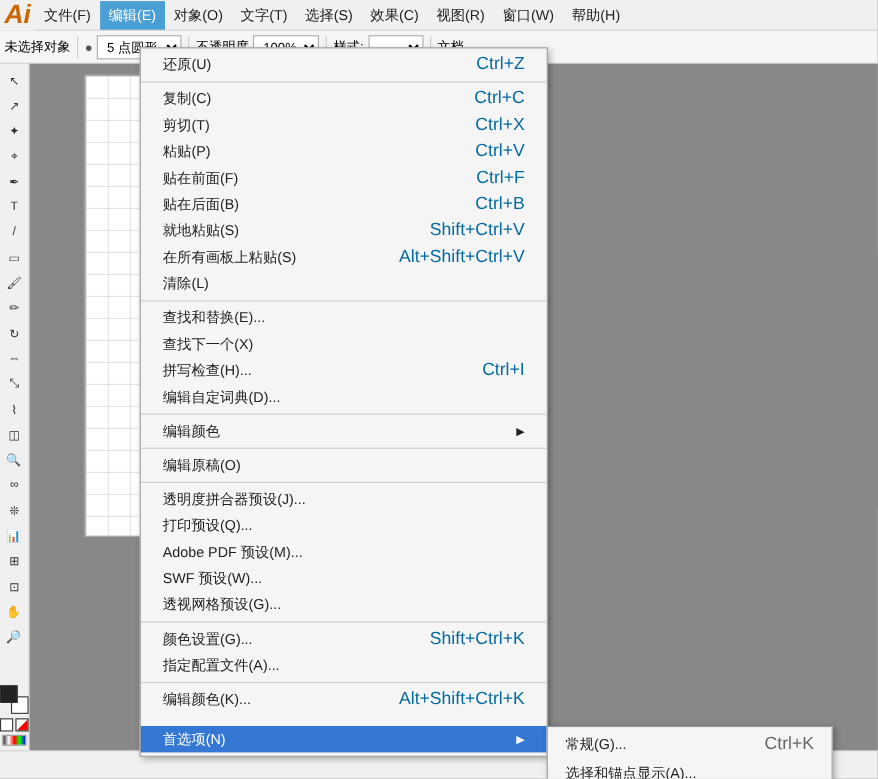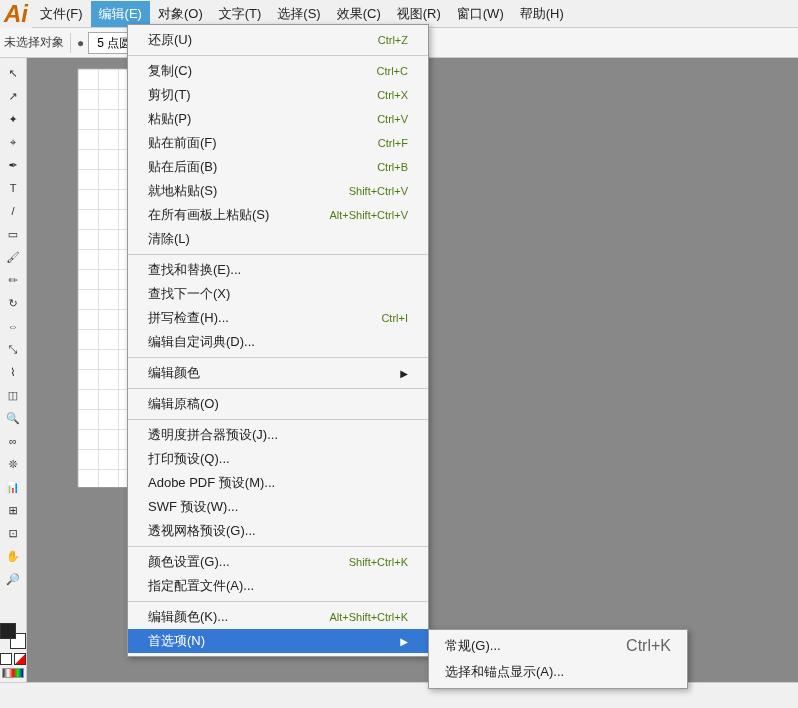--- a/index.html
+++ b/index.html
@@ -7,21 +7,21 @@
 
     
     .menubar { display: flex; align-items: center; background: #f0f0f0; height: 28px; border-bottom: 1px solid #ccc; }
     .menubar-logo { width: 32px; height: 28px; display: flex; align-items: center; justify-content: center; font-style: italic; font-weight: bold; font-size: 24px; color: #cc6600; background: #f0f0f0; }
     .menubar-item { padding: 4px 8px; cursor: pointer; color: #222; white-space: nowrap; }
     .menubar-item:hover, .menubar-item.active { background: #c8e4f8; }
     .menubar-item.active { background: #4a9fd4; color: white; }
 
     
     .toolbar { display: flex; align-items: center; background: #f5f5f5; height: 30px; border-bottom: 1px solid #ccc; padding: 0 4px; gap: 4px; }
-    .toolbar-label { font-size: 12px; color: #404040; }
+    .toolbar-label { font-size: 12px; color: #000000; }
     .toolbar-select { height: 22px; font-size: 12px; border: 1px solid #aaa; background: white; padding: 0 4px; }
     .toolbar-sep { width: 1px; height: 20px; background: #ccc; margin: 0 2px; }
 
     
     .main { display: flex; height: calc(708px - 28px - 30px - 26px); }
 
     
     .toolbox { width: 27px; background: #f0f0f0; border-right: 1px solid #ccc; display: flex; flex-direction: column; align-items: center; padding-top: 4px; gap: 1px; }
     .tool-btn { width: 22px; height: 22px; display: flex; align-items: center; justify-content: center; cursor: pointer; font-size: 11px; color: #333; border: 1px solid transparent; }
 
@@ -35,21 +35,21 @@
     .canvas-area { flex: 1; background: #888; overflow: hidden; position: relative; display: flex; align-items: flex-start; justify-content: flex-start; padding: 10px; }
     .canvas-doc { background: white; width: 350px; height: 420px; border: 1px solid #999; position: absolute; top: 10px; left: 50px; }
     .canvas-grid { width: 100%; height: 100%; background-image: linear-gradient(rgba(180,180,180,0.4) 1px, transparent 1px), linear-gradient(90deg, rgba(180,180,180,0.4) 1px, transparent 1px); background-size: 20px 20px; }
 
     
     .dropdown { position: absolute; background: #f5f5f5; border: 1px solid #999; box-shadow: 2px 2px 6px rgba(0,0,0,0.3); z-index: 100; min-width: 280px; padding: 3px 0; }
     .dropdown-item { display: flex; justify-content: space-between; align-items: center; padding: 3px 20px 3px 20px; cursor: pointer; color: #222; white-space: nowrap; }
     .dropdown-item.highlighted { background: #3478d4; color: white; }
     .dropdown-item.has-submenu::after { content: '▶'; font-size: 10px; margin-left: 8px; }
     .dropdown-sep { height: 1px; background: #ccc; margin: 3px 0; }
-    .dropdown-shortcut { color: #4d7c0f; font-size: 11px; margin-left: 20px; }
+    .dropdown-shortcut { color: #0369a1; font-size: 16px; margin-left: 20px; }
     .submenu { position: absolute; left: 100%; top: 0; background: #f5f5f5; border: 1px solid #999; box-shadow: 2px 2px 6px rgba(0,0,0,0.3); min-width: 260px; padding: 3px 0; }
     .submenu-item { display: flex; justify-content: space-between; align-items: center; padding: 4px 16px; cursor: pointer; color: #222; white-space: nowrap; }
     .submenu-item .shortcut { color: #666; font-size: 16px; }
 
     
     .statusbar { height: 26px; background: #f0f0f0; border-top: 1px solid #ccc; display: flex; align-items: center; padding: 0 8px; font-size: 12px; color: #333; }
   </style>
 </head>
 <body>
 
@@ -130,21 +130,21 @@
     <div class="canvas-doc">
       <div class="canvas-grid"></div>
     </div>
   </div>
 </div>
 
 <div class="statusbar">
   <span></span>
 </div>
 
-<div class="dropdown" style="left:127px; top:24px; width:302px;">
+<div class="dropdown" style="left:127px; top:43px; width:371px;">
   <div class="dropdown-item">
     <span>还原(U)</span>
     <span class="dropdown-shortcut">Ctrl+Z</span>
   </div>
   <div class="dropdown-sep"></div>
   <div class="dropdown-item">
     <span>复制(C)</span>
     <span class="dropdown-shortcut">Ctrl+C</span>
   </div>
   <div class="dropdown-item">
@@ -218,21 +218,21 @@
     <span class="dropdown-shortcut">Shift+Ctrl+K</span>
   </div>
   <div class="dropdown-item">
     <span>指定配置文件(A)...</span>
   </div>
   <div class="dropdown-sep"></div>
   <div class="dropdown-item">
     <span>编辑颜色(K)...</span>
     <span class="dropdown-shortcut">Alt+Shift+Ctrl+K</span>
   </div>
-  <div class="dropdown-item highlighted has-submenu" style="position:relative;">
+  <div class="dropdown-item highlighted has-submenu" style="position:relative;margin-top:12px;">
     <span>首选项(N)</span>
 
     <div class="submenu" style="top:0; left:100%;">
       <div class="submenu-item">
         <span>常规(G)...</span>
         <span class="shortcut">Ctrl+K</span>
       </div>
       <div class="submenu-item">
         <span>选择和锚点显示(A)...</span>
       </div>

